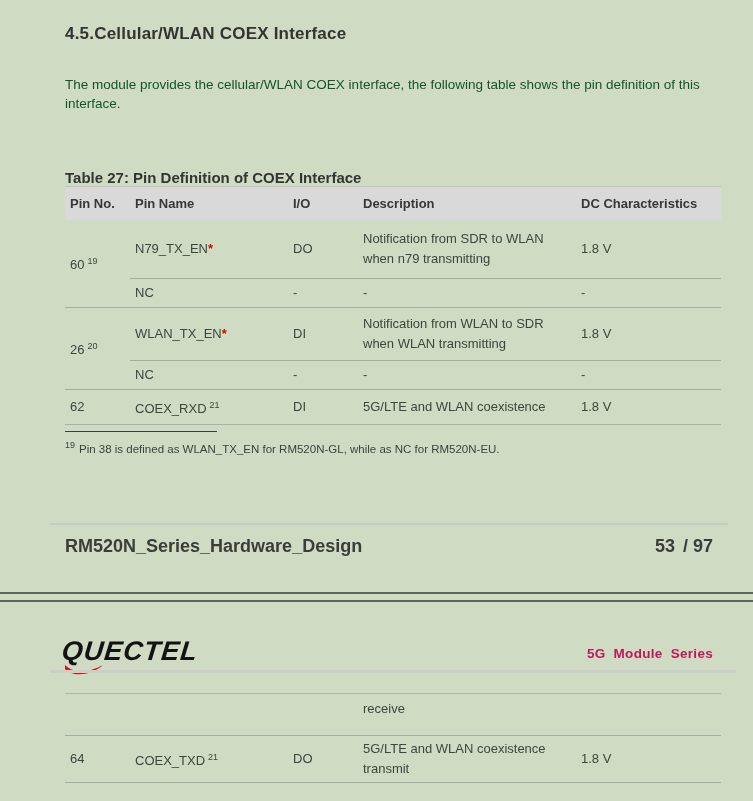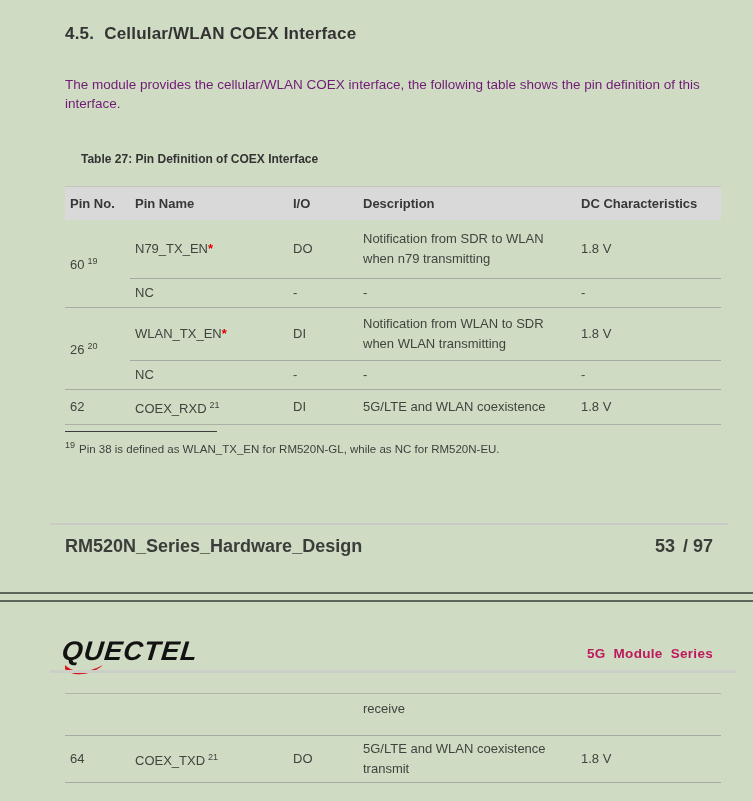--- a/index.html
+++ b/index.html
@@ -5,28 +5,28 @@
   html,body { margin:0; padding:0; background:#cfdcc3; }
   .screen {
     position:relative; width:753px; height:801px; overflow:hidden;
     background:#cfdcc3; font-family:"Liberation Sans", sans-serif; color:#3d403d;
   }
   
   .section-title {
     position:absolute; left:65px; top:24px;
     font-size:17px; font-weight:bold; color:#333; letter-spacing:0.2px;
   }
-  .section-number { margin-right:10px; }
+  .section-number { }
   .intro {
     position:absolute; left:65px; top:75px; width:648px;
-    font-size:13.5px; line-height:19px; color:#701a75;
+    font-size:13.5px; line-height:19px; color:#14532d;
   }
   .table-caption {
-    position:absolute; left:65px; top:152px;
-    font-size:12px; font-weight:bold; color:#343434;margin-left:16px;
+    position:absolute; left:65px; top:169px;
+    font-size:15px; font-weight:bold; color:#343434;
   }
   table.pin-table {
     position:absolute; left:65px; top:186px; width:656px;
     border-collapse:collapse; table-layout:fixed;
     font-size:13px; color:#40443f;
     border-top:1px solid #c2c7bc; border-bottom:1px solid #abb0a4;
   }
   .pin-table th {
     background:#d9d9d9; font-weight:bold; text-align:left;
     padding:8px 5px; font-size:13px; color:#373737; height:17px;margin-left:43px;

